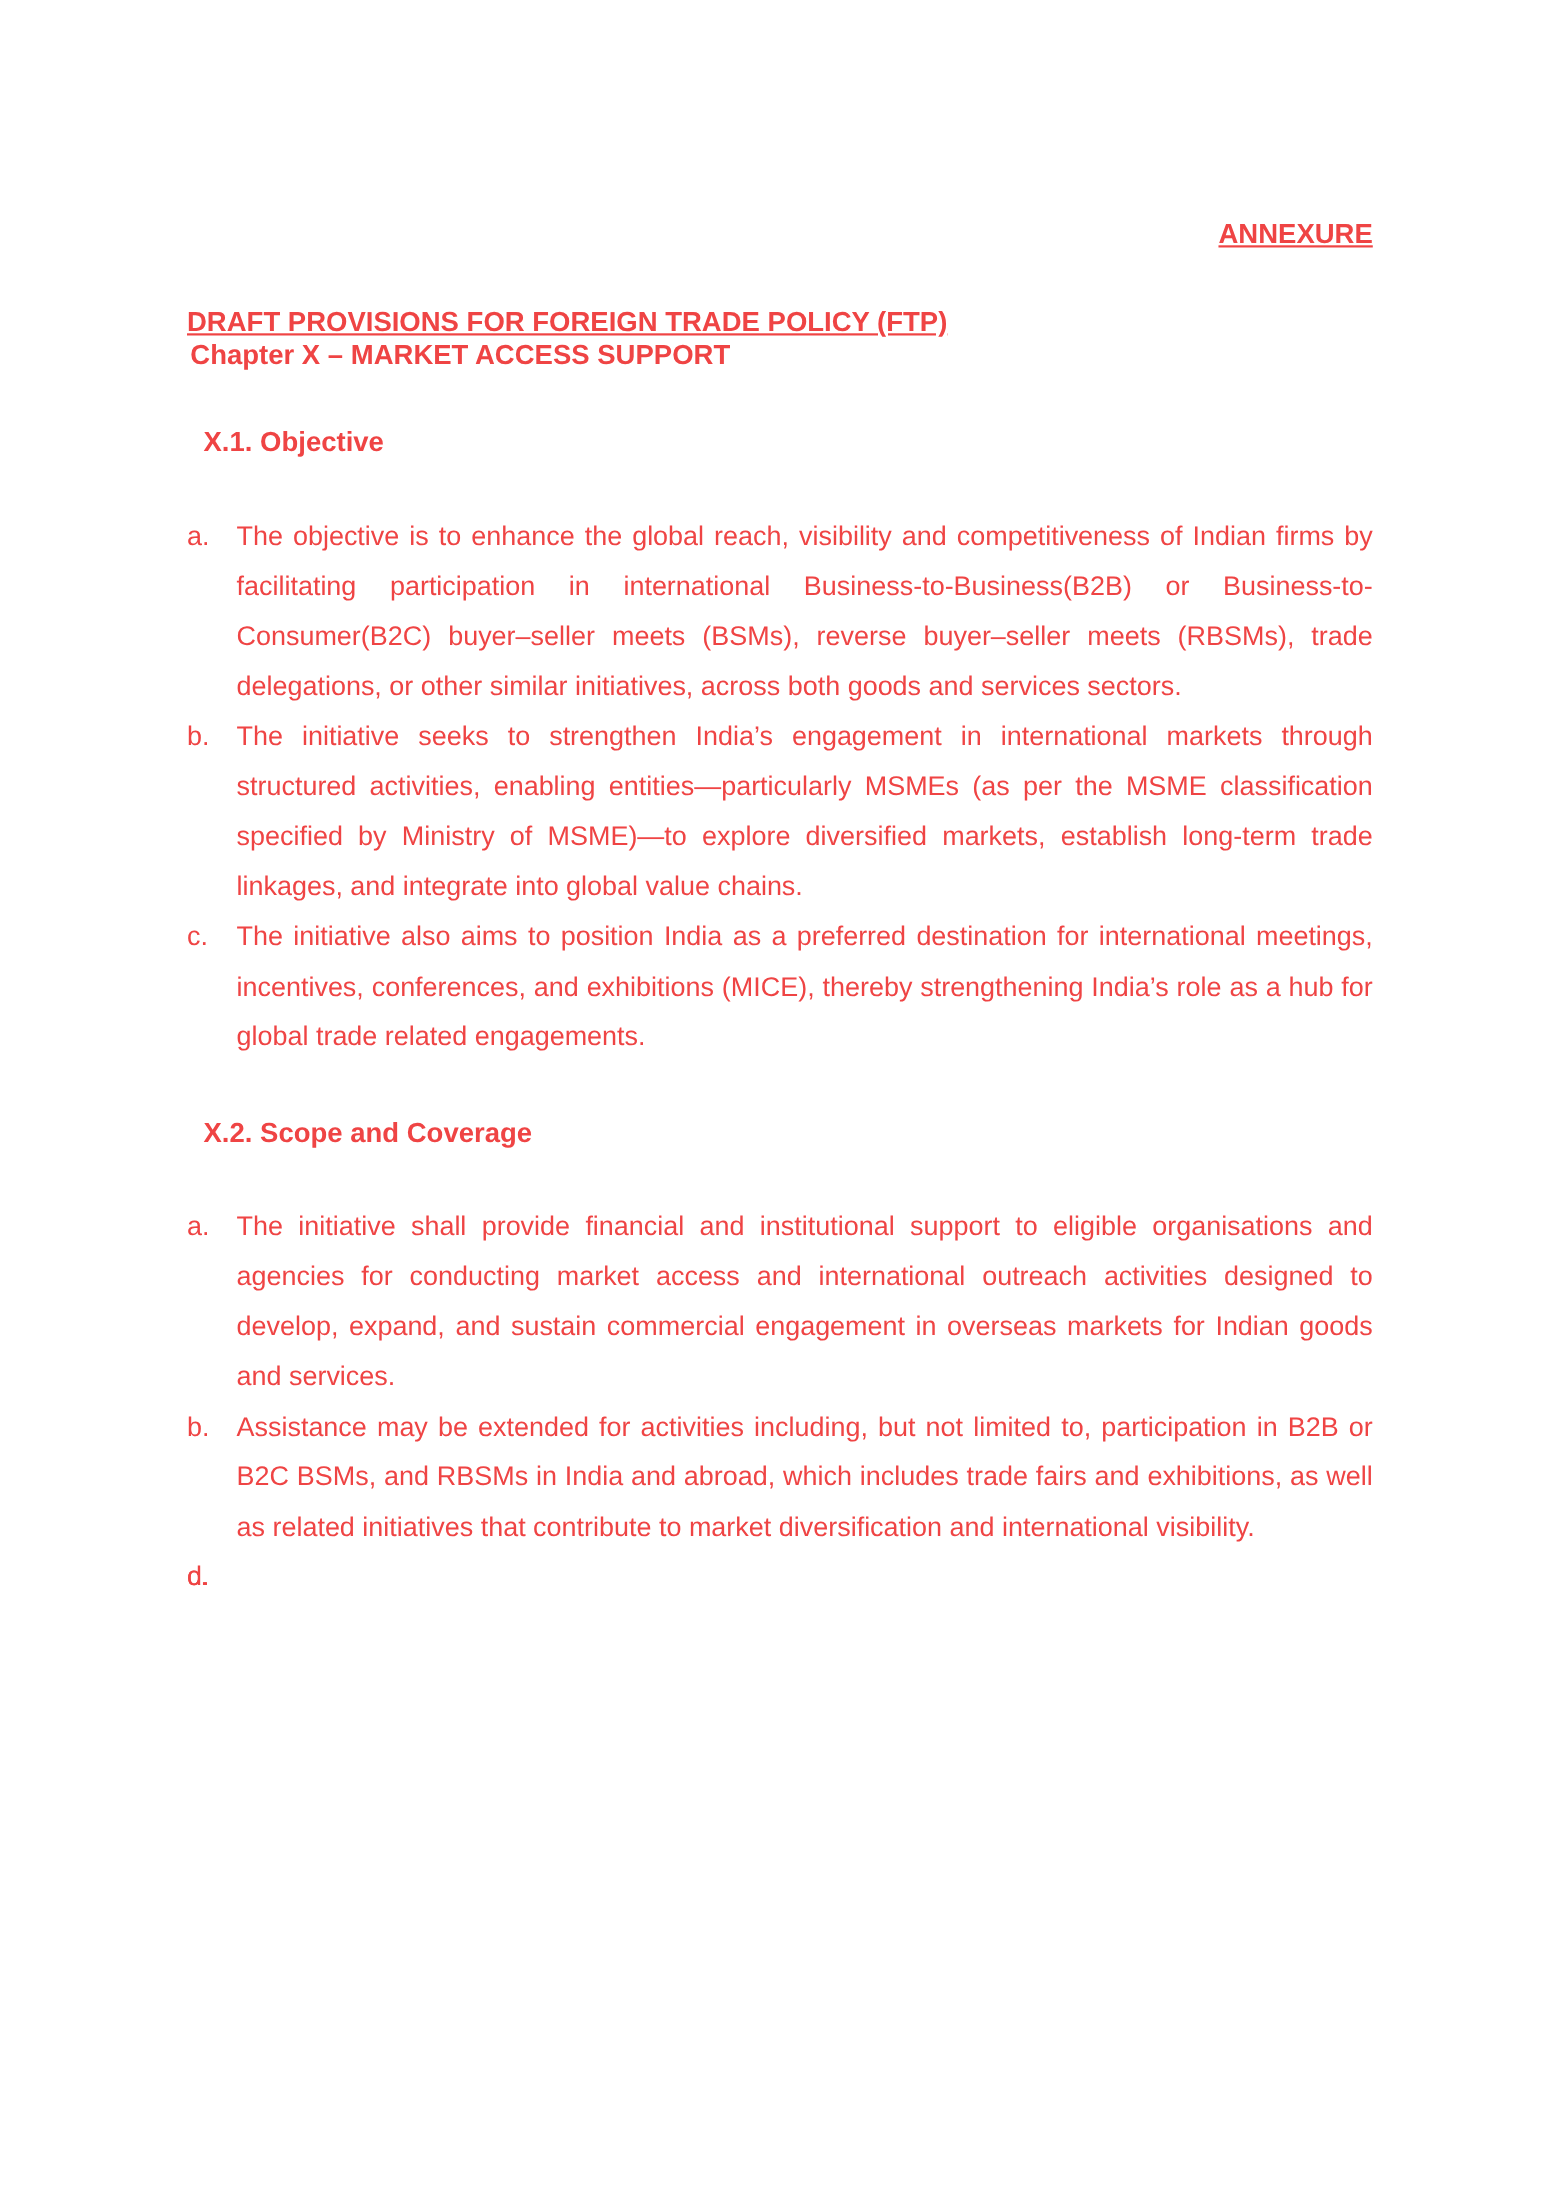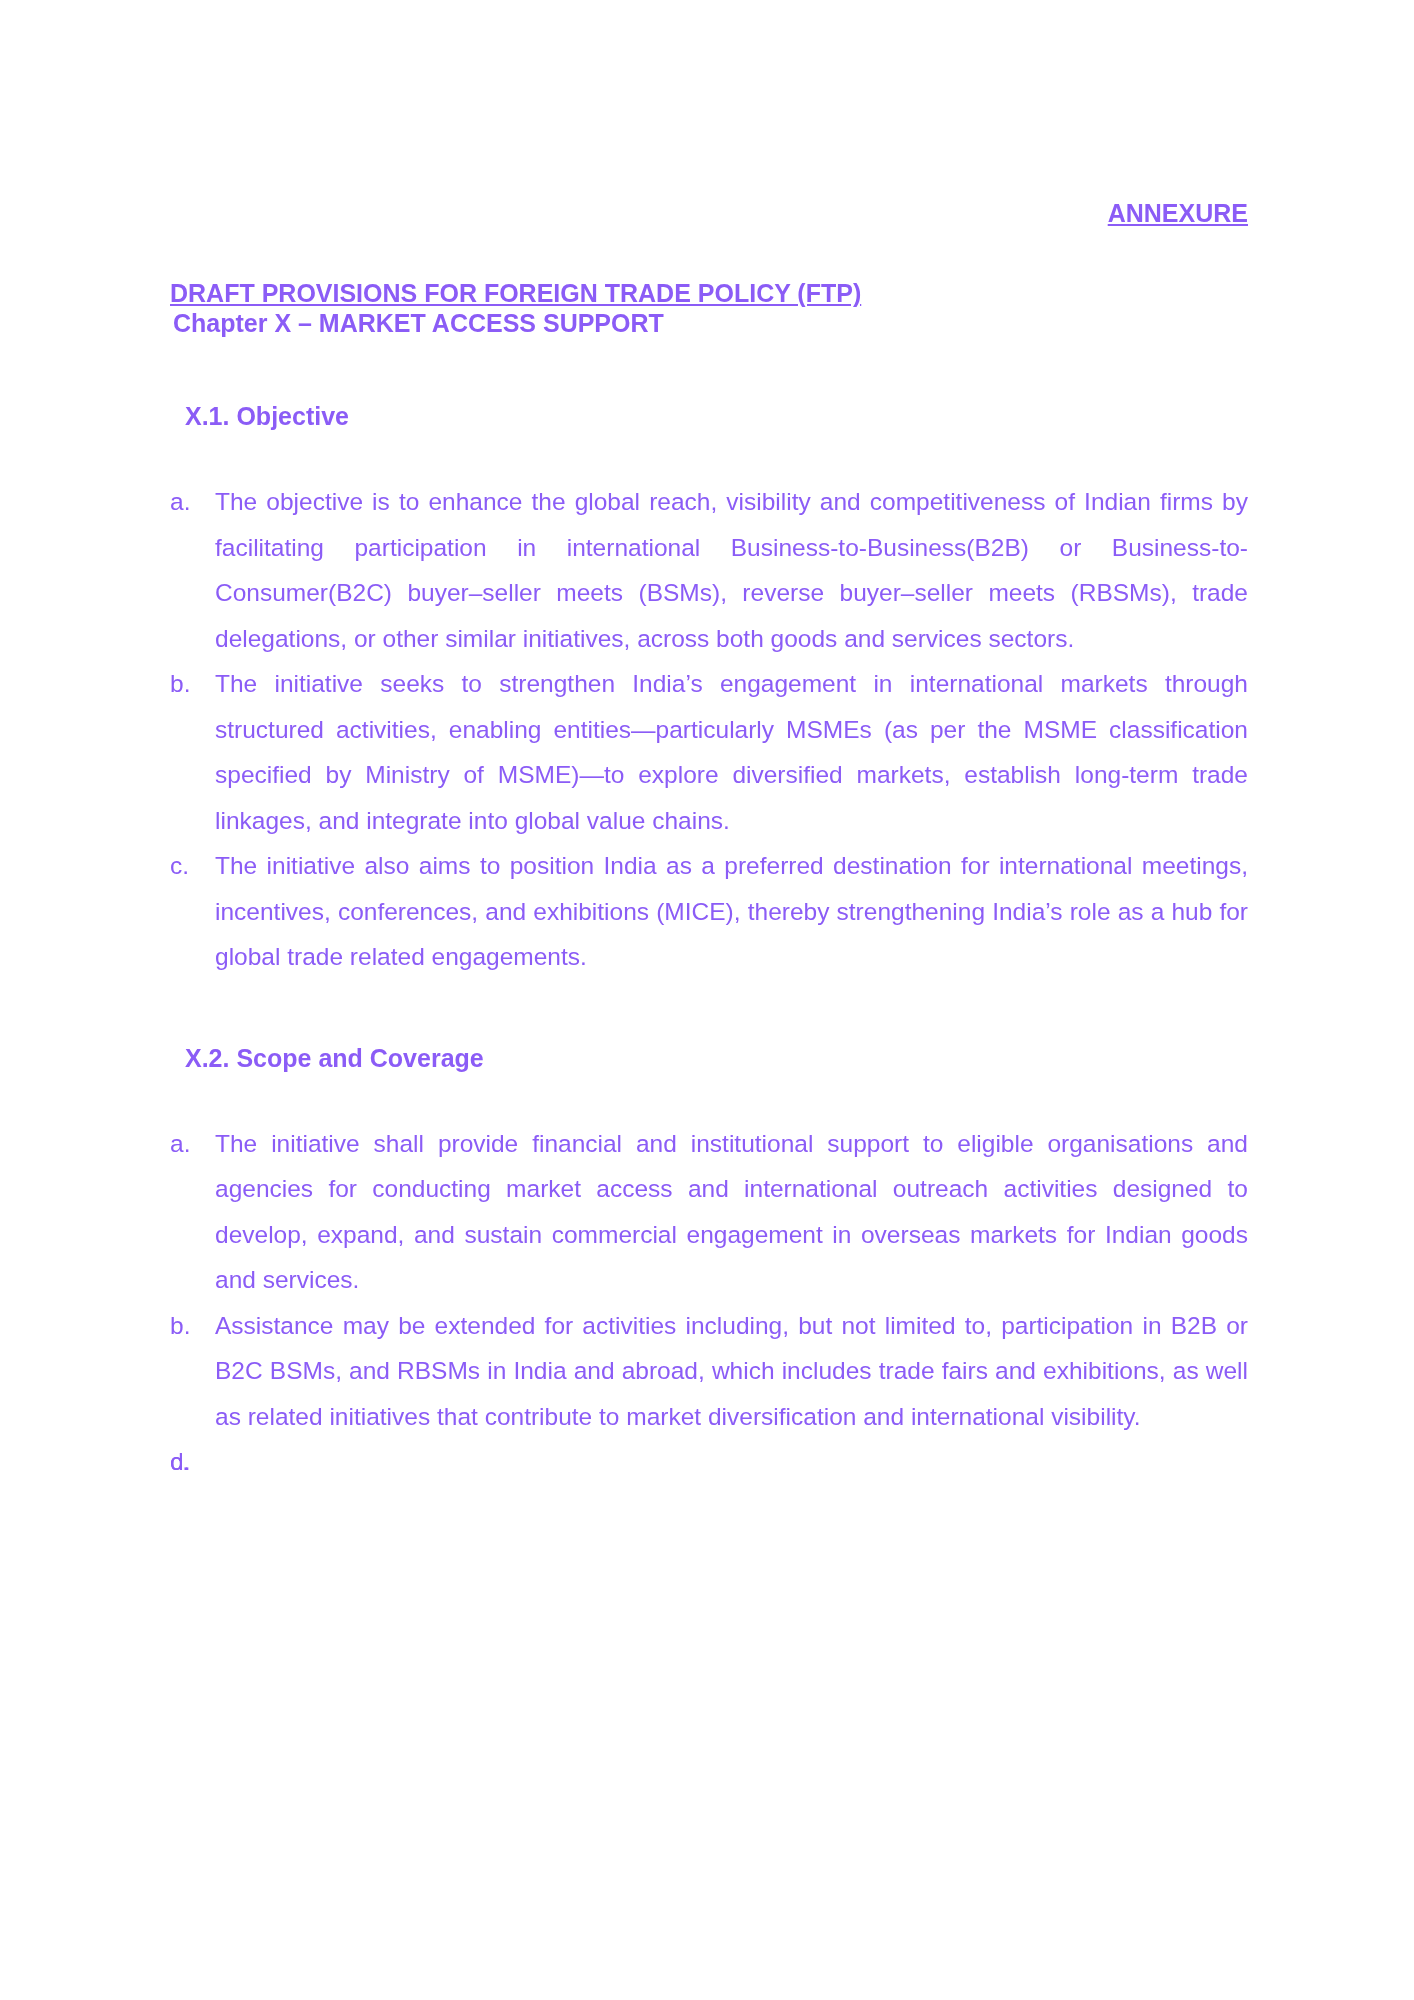--- a/index.html
+++ b/index.html
@@ -5,21 +5,21 @@
   html, body {
     margin: 0;
     padding: 0;
     background: #ffffff;
   }
   .page {
     position: relative;
     width: 1414px;
     height: 2000px;
     background: #ffffff;
-    color: #8b5cf6;
+    color: #ef4444;
     font-family: "Liberation Sans", "DejaVu Sans", sans-serif;
     box-sizing: border-box;
     padding: 0 166px 0 170px;
     overflow: hidden;
   }
   .annexure {
     margin-top: 198px;
     text-align: right;
     font-size: 25px;
     font-weight: bold;
@@ -33,21 +33,21 @@
     text-decoration: underline;
     line-height: 1.2;
   }
   .chapter-heading {
     margin-left: 3px;
     font-size: 25px;
     font-weight: bold;
     line-height: 1.2;
   }
   .section-heading {
-    margin-top: 63px;
+    margin-top: 49px;
     margin-left: 15px;
     font-size: 25px;
     font-weight: bold;
     line-height: 1.2;
   }
   .item-list {
     margin: 48px 0 0 0;
     padding: 0;
     list-style: none;
   }

